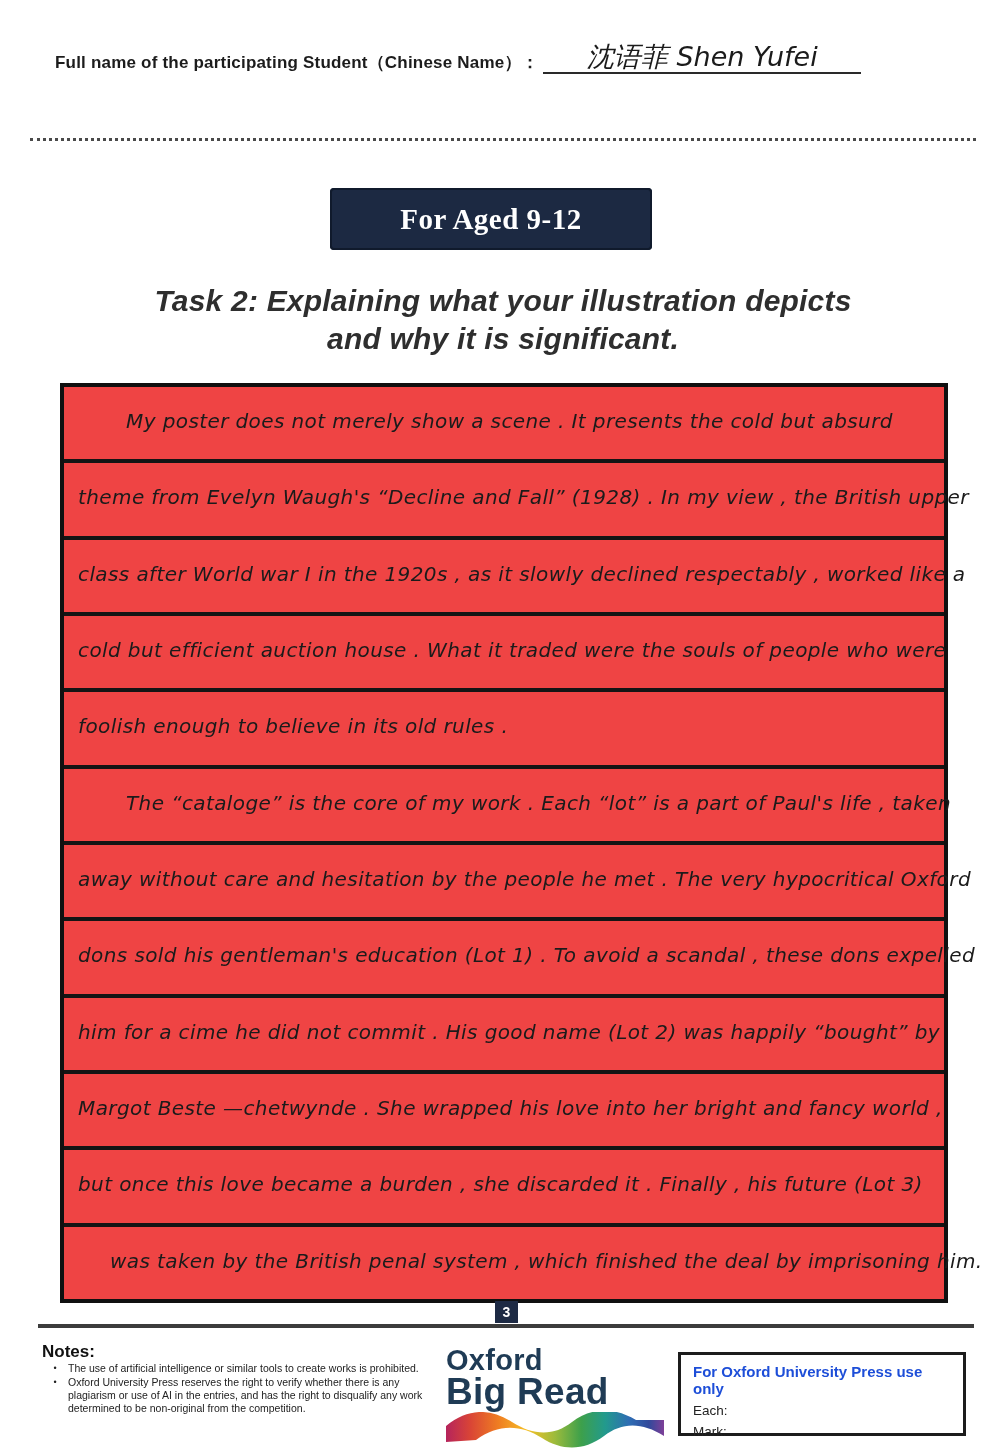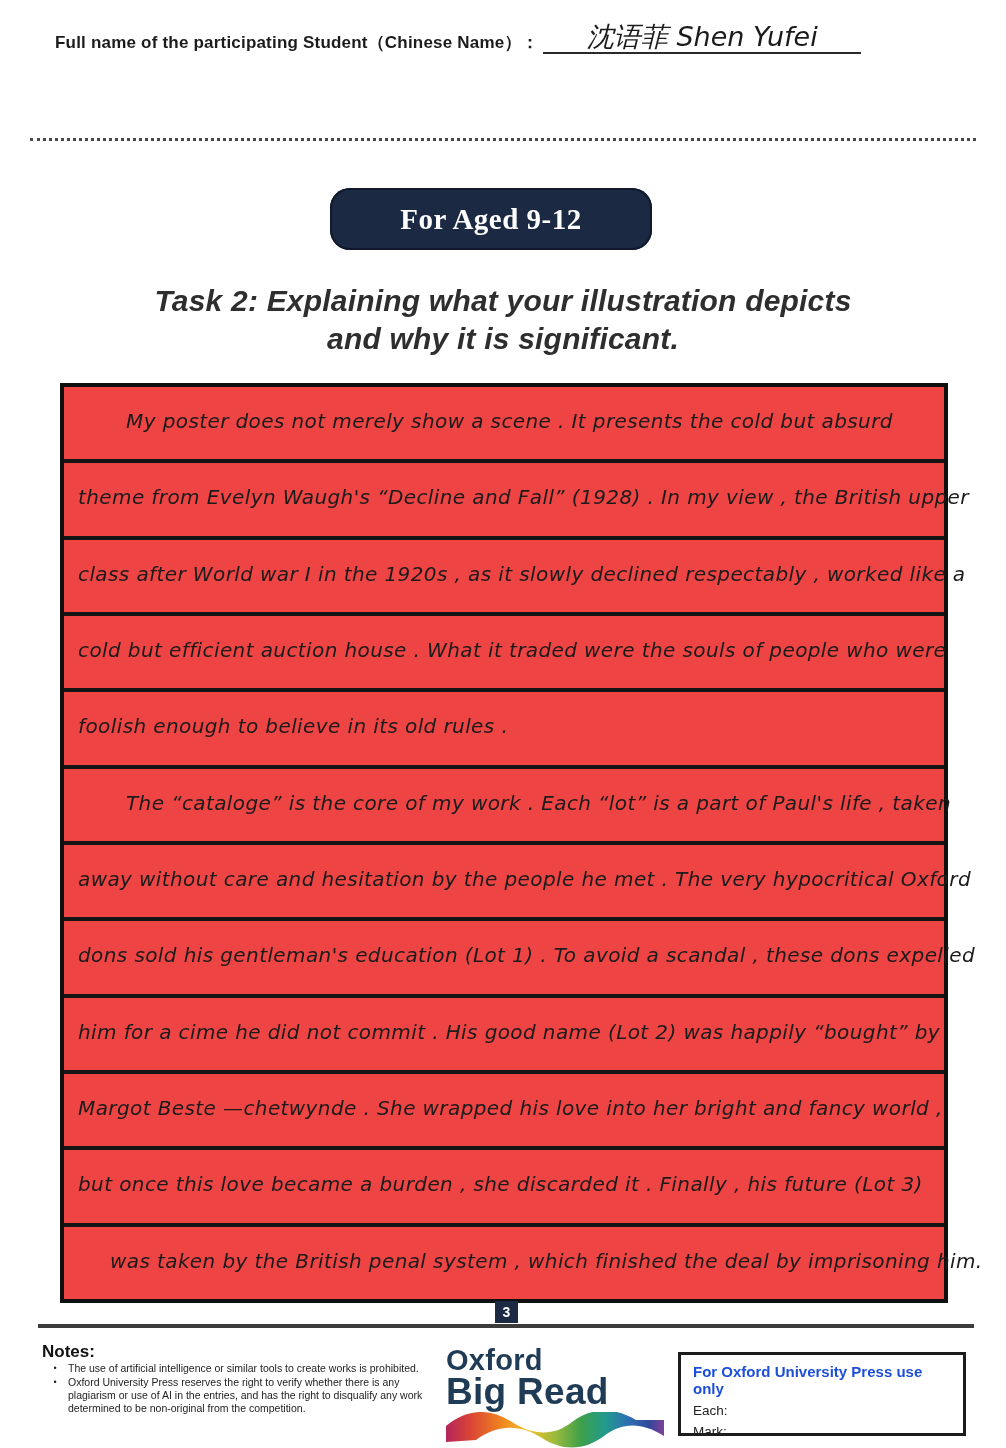--- a/index.html
+++ b/index.html
@@ -16,21 +16,21 @@
     font-family:"DejaVu Sans",sans-serif;font-style:italic;color:#1b1b1b;
   }
   .name-line{width:318px;}
   .name-line .hand{font-size:27px;line-height:30px;}
   .age-line{width:268px;}
   .age-line .hand{font-size:25px;line-height:28px;}
   .dotted-sep{position:absolute;left:30px;width:946px;top:138px;border-top:3px dotted #4a4a4a;height:0;}
   
   .age-badge{
     position:absolute;left:330px;top:188px;width:322px;height:62px;
-    background:#1c2942;border-radius:20px;display:flex;align-items:center;justify-content:center;
+    background:#1c2942;border-radius:4px;display:flex;align-items:center;justify-content:center;
     box-shadow:0 0 0 2px #101a2c inset;
   }
   .age-badge span{
     color:#fff;font-family:"Liberation Serif",serif;font-weight:bold;font-size:29px;letter-spacing:.5px;
   }
   .task-title{
     position:absolute;left:0;top:282px;width:100%;text-align:center;
     font-weight:bold;font-size:30px;line-height:38px;color:#2e2e2e;letter-spacing:.2px;font-style:italic;
   }
   
@@ -65,21 +65,21 @@
     border:3px solid #1c1c1c;box-sizing:border-box;padding:8px 12px;background:#fff;
   }
   .oup-title{font-weight:bold;font-size:15px;color:#1d4ed8;margin-bottom:6px;}
   .oup-line{font-size:13.5px;color:#222;margin-bottom:6px;}
 </style>
 </head>
 <body>
 
 <div class="page">
 
-  <div class="field-row" style="top:22px;">
+  <div class="field-row" style="top:42px;">
     <span class="field-label">Full name of the participating Student（Chinese Name）：</span>
     <span class="fill-line name-line"><span class="hand">沈语菲   Shen Yufei</span></span>
   </div>
 
 
   <div class="dotted-sep"></div>
 
   <div class="age-badge">
     <span>For Aged 9-12</span>
   </div>

